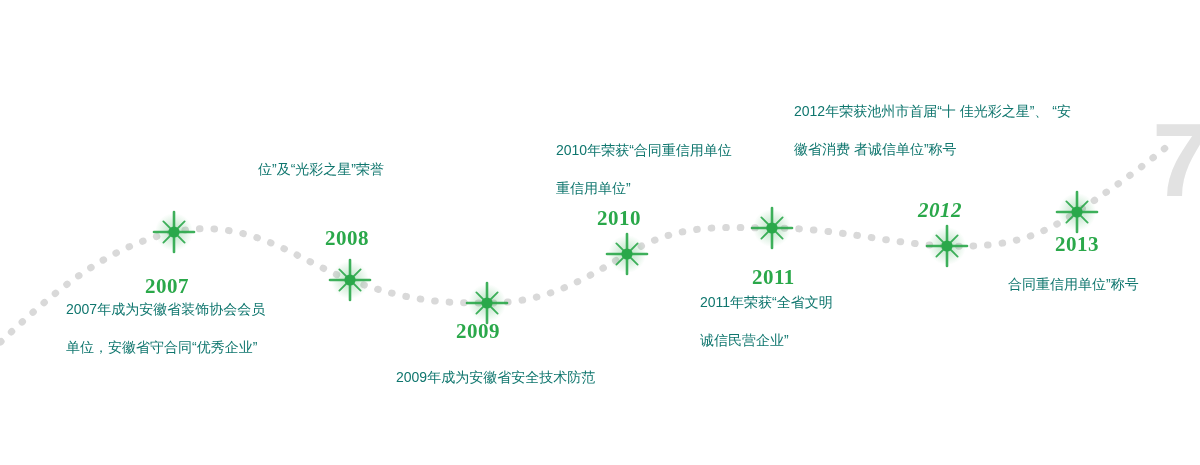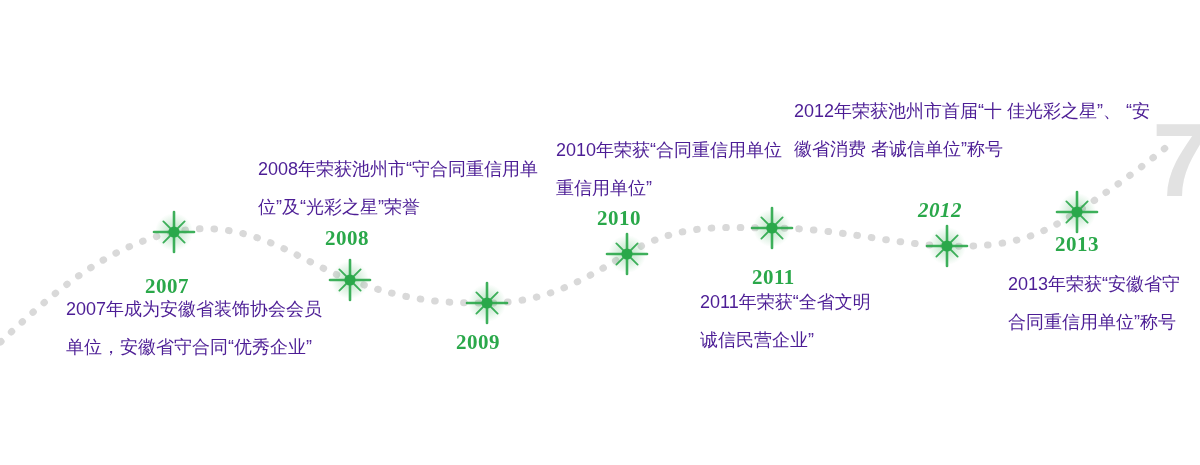--- a/index.html
+++ b/index.html
@@ -53,22 +53,22 @@
     font-family:"Liberation Serif", "DejaVu Serif", serif;
     font-weight:bold;
     font-size:21px;
     color:#2aa84a;
     white-space:nowrap;
     letter-spacing:0.5px;
   }
   
   .desc-block {
     position:absolute;
-    font-size:18px;
-    color:#4c1d95;
+    font-size:14px;
+    color:#0f766e;
     line-height:38px;
     white-space:nowrap;
   }
   .desc-block .desc-line { display:block; }
 </style>
 </head>
 <body>
 
 <div id="timeline-root">
 
@@ -115,43 +115,43 @@
           <line x1="22" y1="22" x2="22.00" y2="42.00" stroke="#2aa84a" stroke-width="2.6" stroke-linecap="round" opacity="0.9"></line>
           <line x1="22" y1="22" x2="11.39" y2="32.61" stroke="#2aa84a" stroke-width="1.8" stroke-linecap="round" opacity="0.9"></line>
           <line x1="22" y1="22" x2="2.00" y2="22.00" stroke="#2aa84a" stroke-width="2.6" stroke-linecap="round" opacity="0.9"></line>
           <line x1="22" y1="22" x2="11.39" y2="11.39" stroke="#2aa84a" stroke-width="1.8" stroke-linecap="round" opacity="0.9"></line>
           <line x1="22" y1="22" x2="22.00" y2="2.00" stroke="#2aa84a" stroke-width="2.6" stroke-linecap="round" opacity="0.9"></line>
           <line x1="22" y1="22" x2="32.61" y2="11.39" stroke="#2aa84a" stroke-width="1.8" stroke-linecap="round" opacity="0.9"></line>
       <circle cx="22" cy="22" r="5.6" fill="#2aa84a"></circle>
     </svg></div>
       <div class="year-label" style="left: 325px; top: 226px;">2008</div>
       <div class="desc-block" style="left: 258px; top: 150px;">
-        <span class="desc-line">2008年荣获池州市“守合同重信用单</span>
         <span class="desc-line">位”及“光彩之星”荣誉</span>
       </div>
       <div class="star-marker" style="left: 487px; top: 303px;"><svg viewBox="0 0 44 44" width="44" height="44">
       <defs>
         <radialGradient id="glow">
           <stop offset="0%" stop-color="#2aa84a" stop-opacity="0.35"></stop>
           <stop offset="100%" stop-color="#2aa84a" stop-opacity="0"></stop>
         </radialGradient>
       </defs>
       <circle cx="22" cy="22" r="19" fill="url(#glow)"></circle>
       <line x1="22" y1="22" x2="42.00" y2="22.00" stroke="#2aa84a" stroke-width="2.6" stroke-linecap="round" opacity="0.9"></line>
           <line x1="22" y1="22" x2="32.61" y2="32.61" stroke="#2aa84a" stroke-width="1.8" stroke-linecap="round" opacity="0.9"></line>
           <line x1="22" y1="22" x2="22.00" y2="42.00" stroke="#2aa84a" stroke-width="2.6" stroke-linecap="round" opacity="0.9"></line>
           <line x1="22" y1="22" x2="11.39" y2="32.61" stroke="#2aa84a" stroke-width="1.8" stroke-linecap="round" opacity="0.9"></line>
           <line x1="22" y1="22" x2="2.00" y2="22.00" stroke="#2aa84a" stroke-width="2.6" stroke-linecap="round" opacity="0.9"></line>
           <line x1="22" y1="22" x2="11.39" y2="11.39" stroke="#2aa84a" stroke-width="1.8" stroke-linecap="round" opacity="0.9"></line>
           <line x1="22" y1="22" x2="22.00" y2="2.00" stroke="#2aa84a" stroke-width="2.6" stroke-linecap="round" opacity="0.9"></line>
           <line x1="22" y1="22" x2="32.61" y2="11.39" stroke="#2aa84a" stroke-width="1.8" stroke-linecap="round" opacity="0.9"></line>
       <circle cx="22" cy="22" r="5.6" fill="#2aa84a"></circle>
     </svg></div>
-      <div class="year-label" style="left: 456px; top: 330px;">2009</div>
+      <div class="year-label" style="left: 456px; top: 319px;">2009</div>
       <div class="desc-block" style="left: 396px; top: 358px;">
+        <span class="desc-line">2009年成为安徽省安全技术防范</span>
       </div>
       <div class="star-marker" style="left: 627px; top: 254px;"><svg viewBox="0 0 44 44" width="44" height="44">
       <defs>
         <radialGradient id="glow">
           <stop offset="0%" stop-color="#2aa84a" stop-opacity="0.35"></stop>
           <stop offset="100%" stop-color="#2aa84a" stop-opacity="0"></stop>
         </radialGradient>
       </defs>
       <circle cx="22" cy="22" r="19" fill="url(#glow)"></circle>
       <line x1="22" y1="22" x2="42.00" y2="22.00" stroke="#2aa84a" stroke-width="2.6" stroke-linecap="round" opacity="0.9"></line>
@@ -228,18 +228,17 @@
           <line x1="22" y1="22" x2="22.00" y2="42.00" stroke="#2aa84a" stroke-width="2.6" stroke-linecap="round" opacity="0.9"></line>
           <line x1="22" y1="22" x2="11.39" y2="32.61" stroke="#2aa84a" stroke-width="1.8" stroke-linecap="round" opacity="0.9"></line>
           <line x1="22" y1="22" x2="2.00" y2="22.00" stroke="#2aa84a" stroke-width="2.6" stroke-linecap="round" opacity="0.9"></line>
           <line x1="22" y1="22" x2="11.39" y2="11.39" stroke="#2aa84a" stroke-width="1.8" stroke-linecap="round" opacity="0.9"></line>
           <line x1="22" y1="22" x2="22.00" y2="2.00" stroke="#2aa84a" stroke-width="2.6" stroke-linecap="round" opacity="0.9"></line>
           <line x1="22" y1="22" x2="32.61" y2="11.39" stroke="#2aa84a" stroke-width="1.8" stroke-linecap="round" opacity="0.9"></line>
       <circle cx="22" cy="22" r="5.6" fill="#2aa84a"></circle>
     </svg></div>
       <div class="year-label" style="left: 1055px; top: 232px;">2013</div>
       <div class="desc-block" style="left: 1008px; top: 265px;">
-        <span class="desc-line">2013年荣获“安徽省守</span>
         <span class="desc-line">合同重信用单位”称号</span>
       </div>
     </div>
 
 </div>
 
 </body></html>

